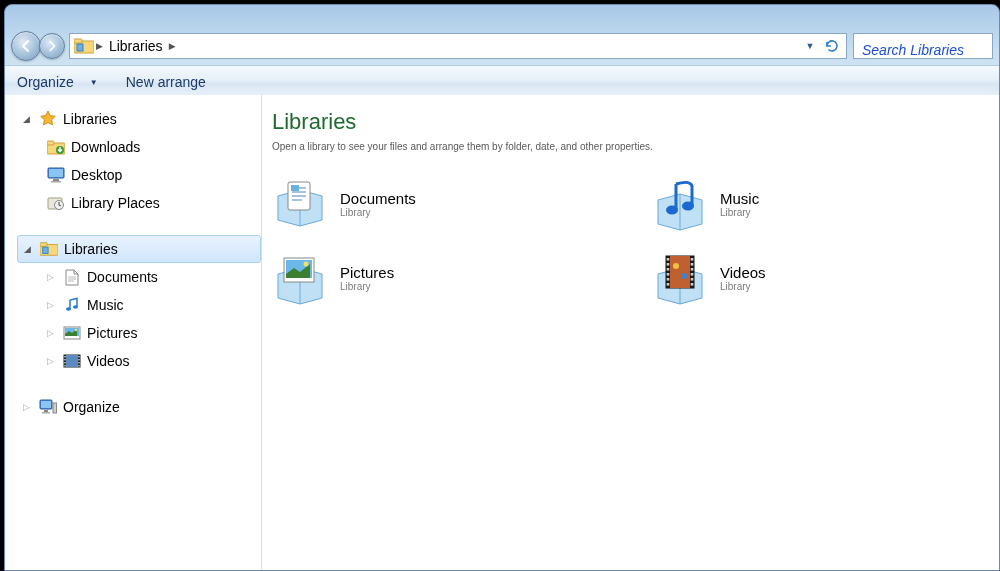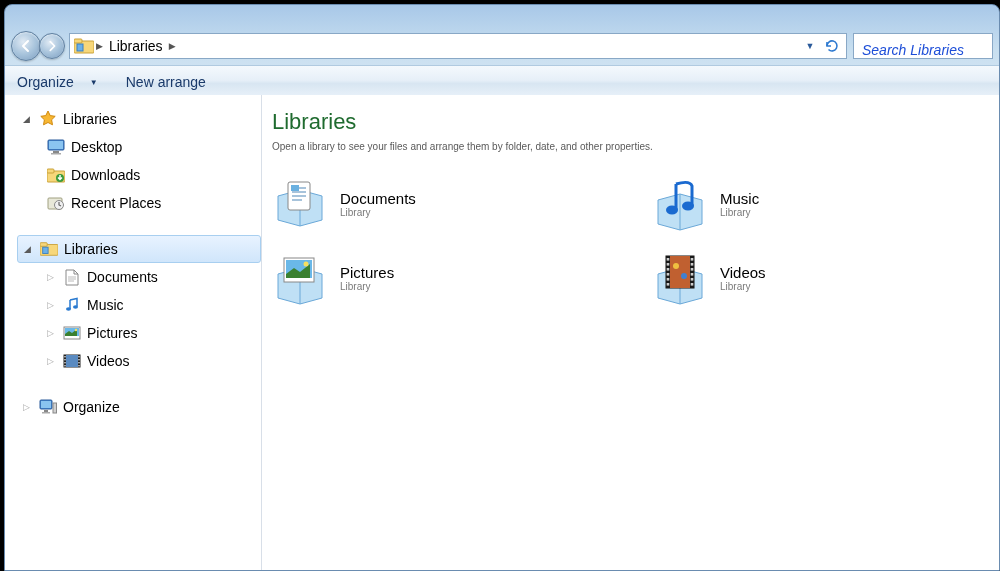--- a/index.html
+++ b/index.html
@@ -243,48 +243,48 @@
             <span class="ico">
               <svg width="18" height="18" viewBox="0 0 18 18">
                   <path d="M9 1l2.2 4.6 5 .7-3.6 3.5.9 5L9 12.5 4.5 14.8l.9-5L1.8 6.3l5-.7z" fill="#f7b733" stroke="#d08a10"></path>
                 </svg>
             </span>
             <span>Libraries</span>
           </div>
           <div class="tree-row child">
             <span class="ico">
               <svg width="18" height="16" viewBox="0 0 18 16">
+                  <rect x="0" y="4" width="18" height="11" rx="1" fill="#f7d77a" stroke="#c9a23a"></rect>
+                  <rect x="0" y="2" width="7" height="4" rx="1" fill="#f7d77a" stroke="#c9a23a"></rect>
+                  <circle cx="13" cy="11" r="4" fill="#3a9a3a"></circle>
+                  <path d="M13 8v4M11 10.5l2 2 2-2" stroke="#fff" stroke-width="1.4" fill="none"></path>
+                </svg>
+            </span>
+            <span>Downloads</span>
+          </div>
+          <div class="tree-row child">
+            <span class="ico">
+              <svg width="18" height="16" viewBox="0 0 18 16">
                   <rect x="1" y="1" width="16" height="10" rx="1" fill="#4a8ed8" stroke="#2a5a9a"></rect>
                   <rect x="2" y="2" width="14" height="8" fill="#8ac4f0"></rect>
                   <rect x="6" y="12" width="6" height="2" fill="#888"></rect>
                   <rect x="4" y="14" width="10" height="1.5" fill="#aaa"></rect>
                 </svg>
             </span>
             <span>Desktop</span>
           </div>
           <div class="tree-row child">
             <span class="ico">
               <svg width="18" height="16" viewBox="0 0 18 16">
-                  <rect x="0" y="4" width="18" height="11" rx="1" fill="#f7d77a" stroke="#c9a23a"></rect>
-                  <rect x="0" y="2" width="7" height="4" rx="1" fill="#f7d77a" stroke="#c9a23a"></rect>
-                  <circle cx="13" cy="11" r="4" fill="#3a9a3a"></circle>
-                  <path d="M13 8v4M11 10.5l2 2 2-2" stroke="#fff" stroke-width="1.4" fill="none"></path>
-                </svg>
-            </span>
-            <span>Downloads</span>
-          </div>
-          <div class="tree-row child">
-            <span class="ico">
-              <svg width="18" height="16" viewBox="0 0 18 16">
                   <rect x="1" y="3" width="14" height="11" rx="1" fill="#e8e8d8" stroke="#a0a080"></rect>
                   <circle cx="12" cy="10" r="4.5" fill="#f0f0f0" stroke="#888"></circle>
                   <path d="M12 7v3l2 1" stroke="#666" stroke-width="1.2" fill="none"></path>
                 </svg>
             </span>
-            <span>Recent Places</span>
+            <span>Library Places</span>
           </div>
         </div>
 
         <div class="tree-group">
           <div class="tree-row selected">
             <span class="arrow">◢</span>
             <span class="ico">
               <svg width="18" height="16" viewBox="0 0 20 16">
                   <rect x="0" y="3" width="20" height="12" rx="1" fill="#f7d77a" stroke="#c9a23a"></rect>
                   <rect x="0" y="1" width="8" height="4" rx="1" fill="#f7d77a" stroke="#c9a23a"></rect>

